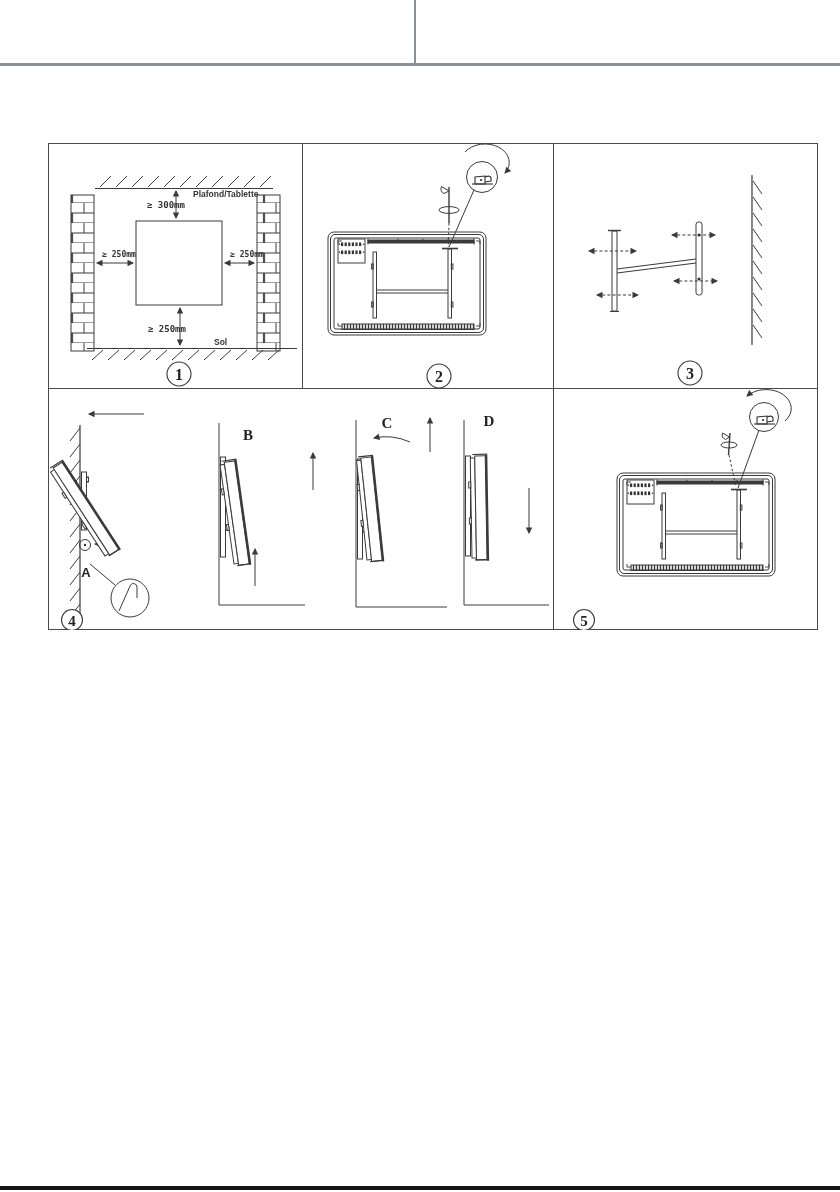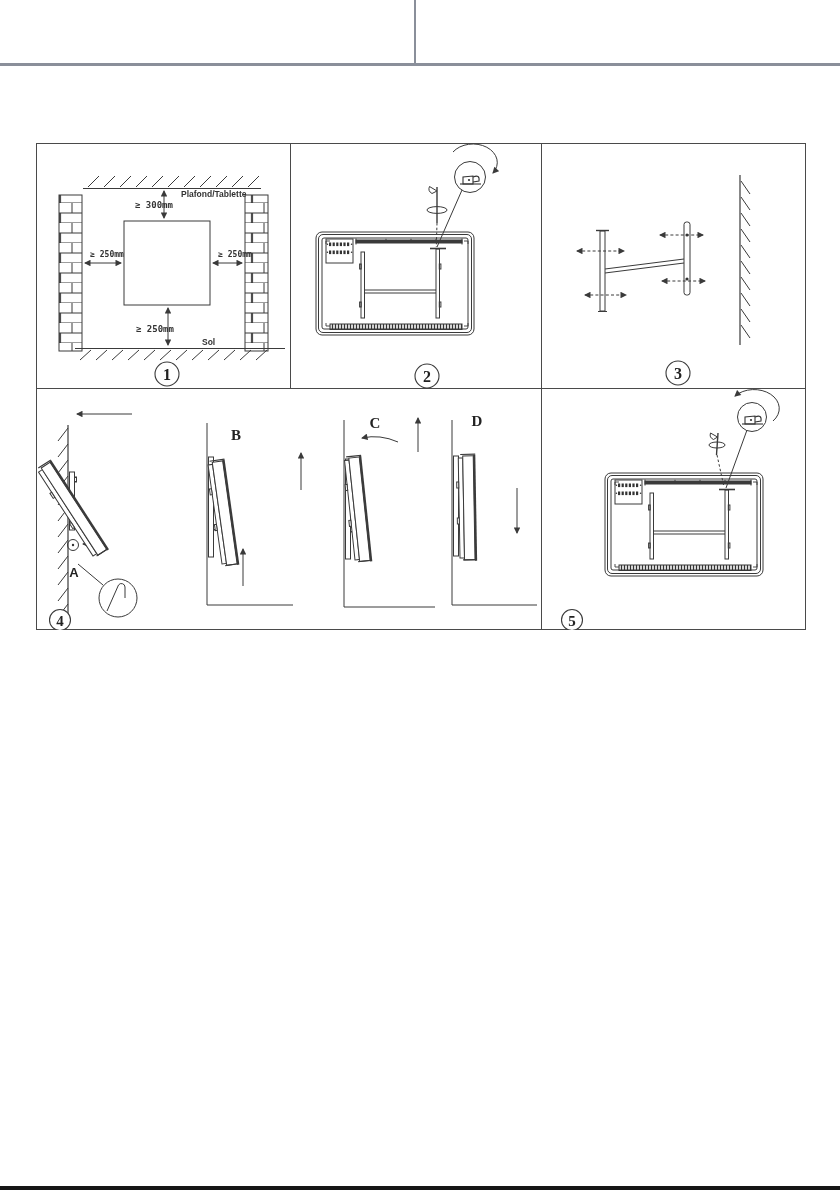--- a/index.html
+++ b/index.html
@@ -1,20 +1,20 @@
 <!DOCTYPE html>
 <html><head>
 <meta charset="utf-8">
 <style>
   html,body{margin:0;padding:0;background:#fff;}
   .page{position:relative;width:840px;height:1192px;background:#fff;overflow:hidden;
         font-family:"Liberation Sans",sans-serif;}
   .hdr-v{position:absolute;left:414px;top:0;width:2px;height:63px;}
   .hdr-h{position:absolute;left:0;top:63px;width:840px;height:3px;}
-  .figure-wrap{position:absolute;left:36px;top:143px;width:770px;height:487px;}
+  .figure-wrap{position:absolute;left:48px;top:143px;width:770px;height:487px;}
   .footer-bar{position:absolute;left:0;top:1186px;width:840px;height:4px;}
   svg text{font-family:"DejaVu Sans Mono","Liberation Mono",monospace;}
   .lbl-sans{font-family:"Liberation Sans",sans-serif;font-weight:bold;}
   .lbl-serif{font-family:"Liberation Serif","DejaVu Serif",serif;font-weight:bold;}
   .meas{font-weight:bold;}
 </style>
 </head>
 <body>
 
 <div class="page">

